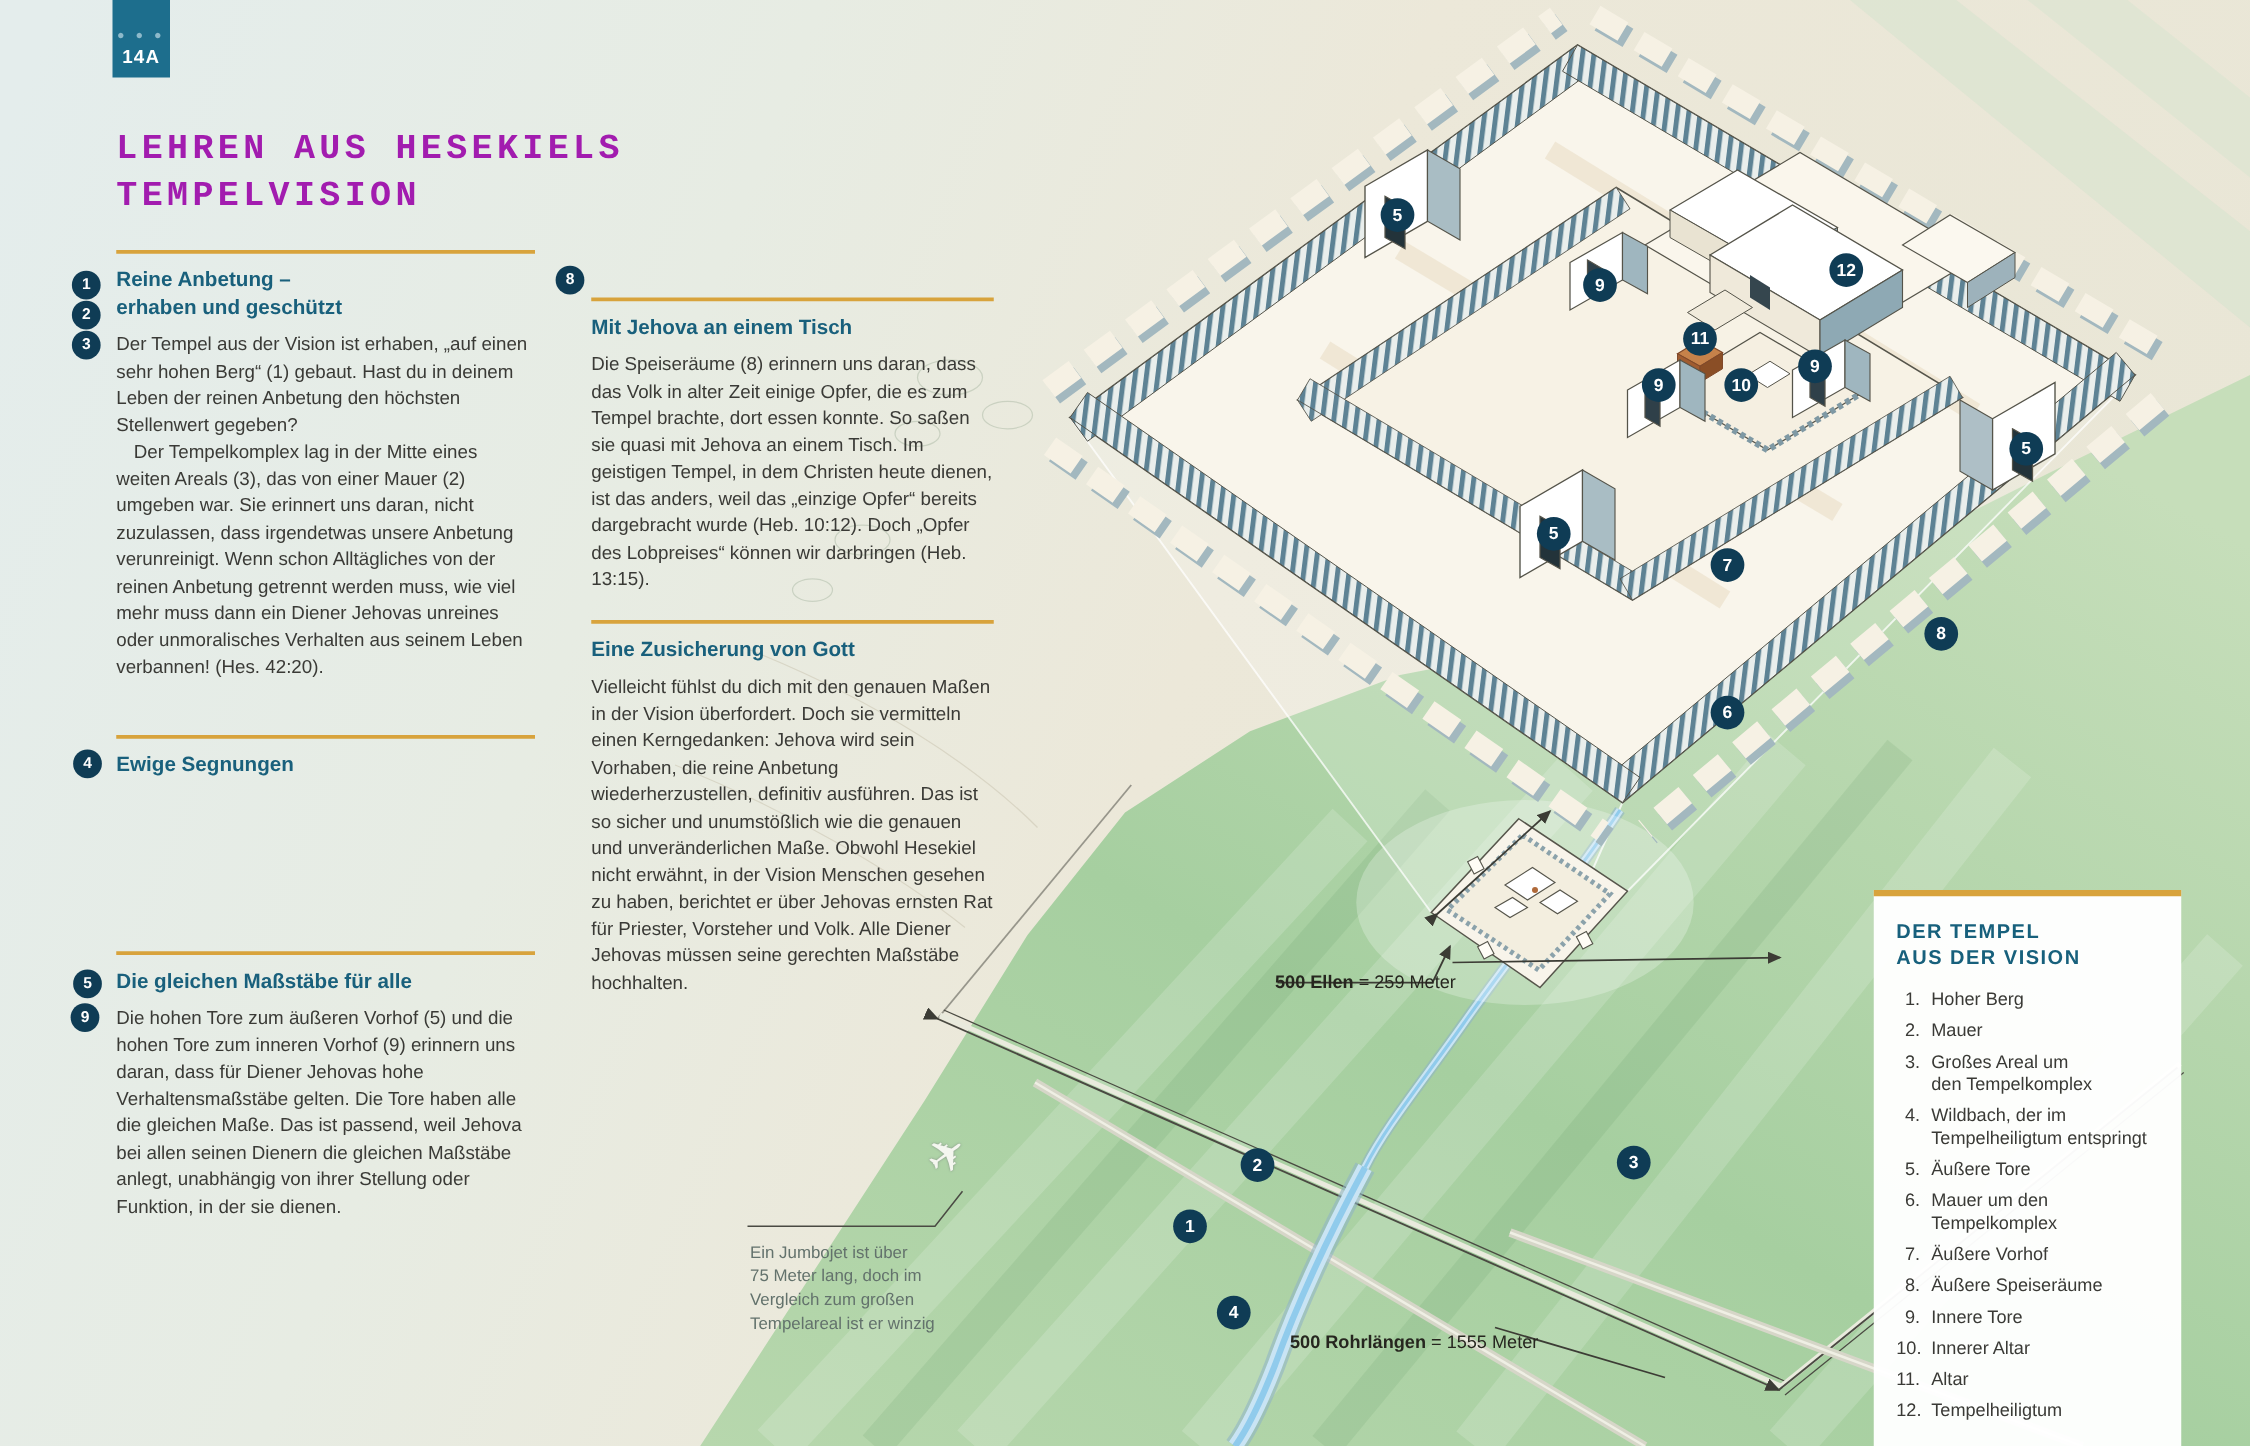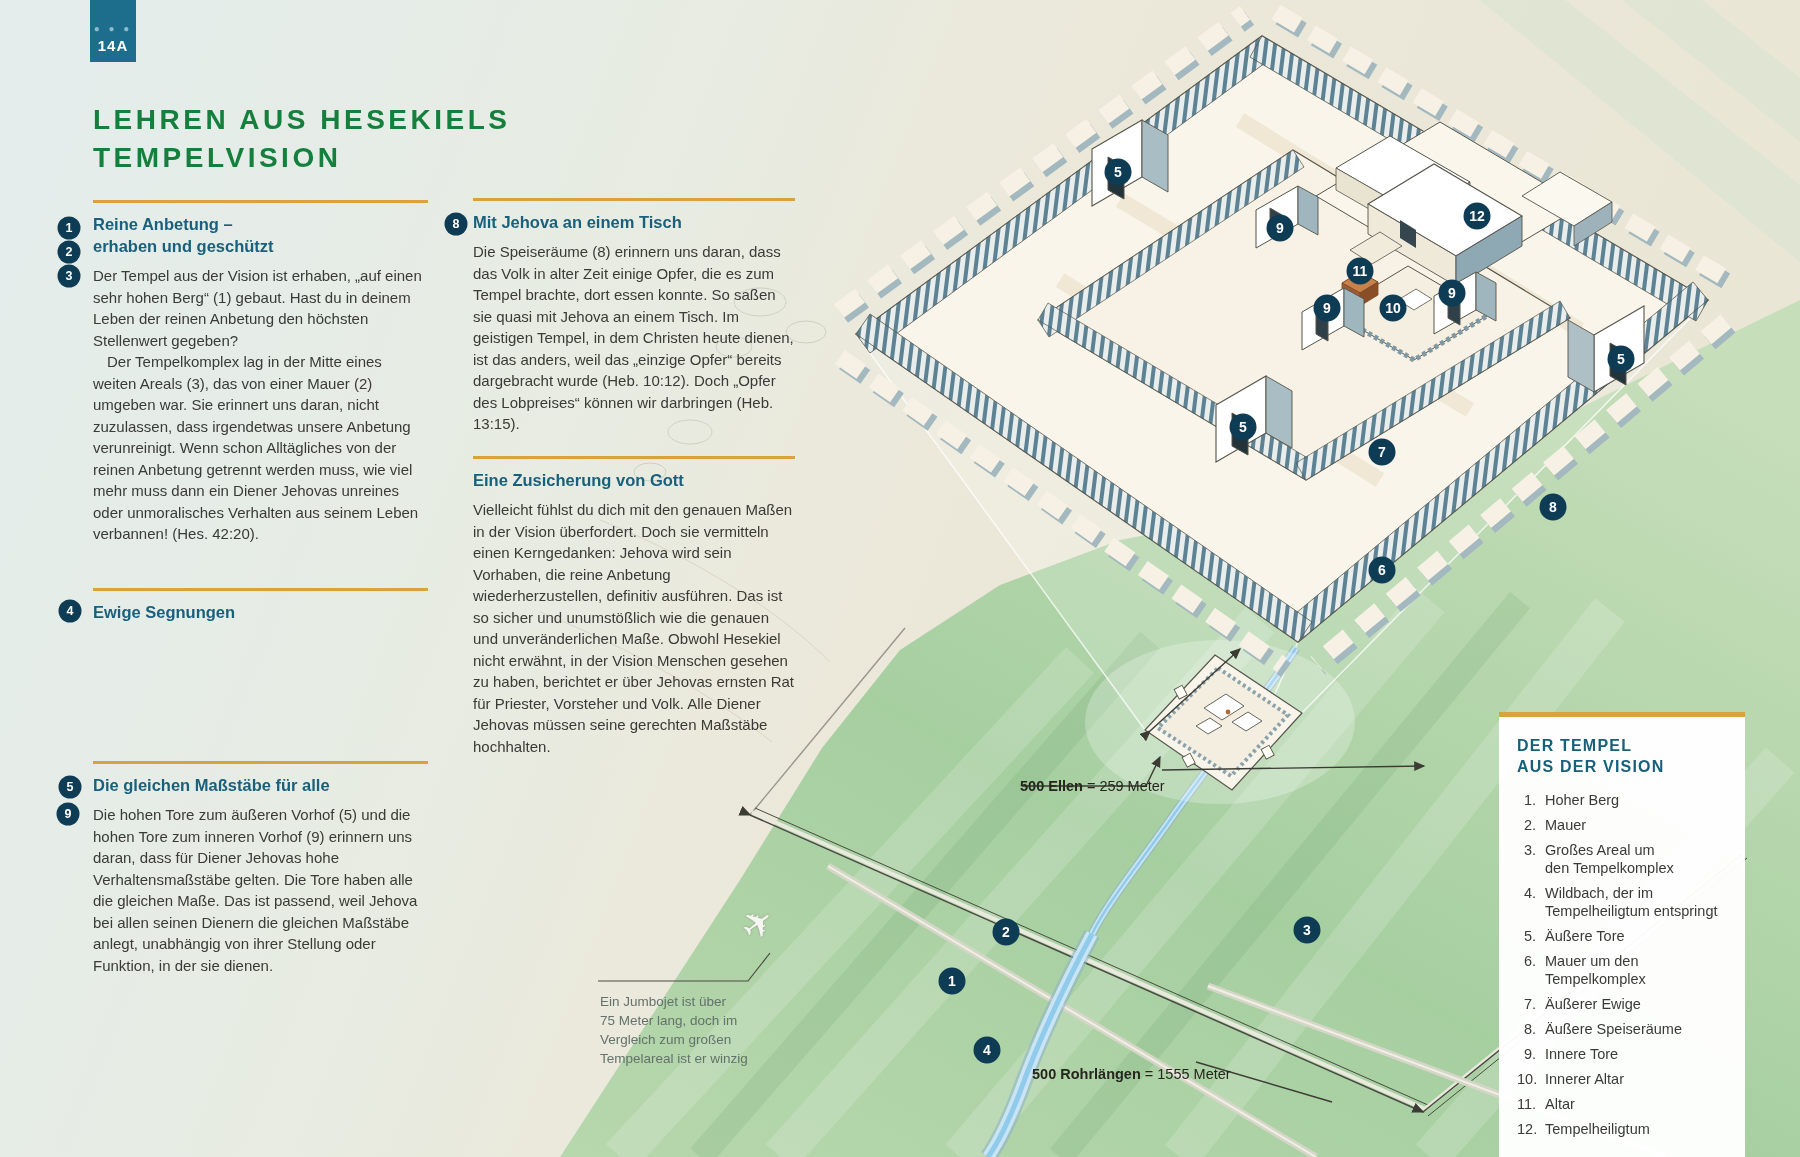--- a/index.html
+++ b/index.html
@@ -7,26 +7,26 @@
     font-family:"Liberation Sans",sans-serif;background:#e6ede9;}
   #canvas svg.scene{position:absolute;left:0;top:0;z-index:1;}
 
   
   .tag-badge{position:absolute;left:90px;top:0;width:46px;height:62px;background:#1d6e8d;
     z-index:5;display:flex;flex-direction:column;align-items:center;justify-content:flex-end;
     padding-bottom:8px;box-sizing:border-box;}
   .tag-dots{color:#8db9ca;font-size:10px;letter-spacing:3px;line-height:8px;margin-bottom:4px;}
   .tag-label{color:#fff;font-weight:700;font-size:15px;letter-spacing:1px;}
 
-  .page-title{position:absolute;left:93px;top:82px;z-index:5;color:#15803d;font-weight:700;
-    font-size:28px;line-height:38px;letter-spacing:3.5px;white-space:pre-line;}
+  .page-title{position:absolute;left:93px;top:82px;z-index:5;color:#a21caf;font-weight:700;
+    font-size:28px;line-height:38px;letter-spacing:3.5px;white-space:pre-line;font-family:Liberation Mono, monospace;}
 
   .section{position:absolute;z-index:5;}
   .col1{left:93px;width:335px;}
-  .col2{left:473px;width:322px;}
+  .col2{left:473px;width:322px;margin-top:40px;}
   .rule{height:3px;background:#d8a33c;}
   .sec-heading{margin-top:10px;color:#19607c;font-weight:700;font-size:16.5px;line-height:22px;
     white-space:pre-line;}
   .section p{margin:8px 0 0;color:#3a3a36;font-size:15px;line-height:21.5px;}
   .section p.indent{text-indent:14px;margin-top:0;}
 
   .badge{position:absolute;border-radius:50%;background:#0f3c55;color:#fff;text-align:center;
     transform:translate(-50%,-50%);z-index:6;}
   .badge.txt{width:23px;height:23px;font:700 12.5px/23px "Liberation Sans",sans-serif;}
   .badge.map{width:27px;height:27px;font:700 14px/27px "Liberation Sans",sans-serif;}
@@ -348,21 +348,21 @@
         <div class="legend-item">
           <span class="li-num">5.</span>
           <span class="li-text">Äußere Tore</span>
         </div>
         <div class="legend-item">
           <span class="li-num">6.</span>
           <span class="li-text">Mauer um den Tempelkomplex</span>
         </div>
         <div class="legend-item">
           <span class="li-num">7.</span>
-          <span class="li-text">Äußerer Ewige</span>
+          <span class="li-text">Äußere Vorhof</span>
         </div>
         <div class="legend-item">
           <span class="li-num">8.</span>
           <span class="li-text">Äußere Speiseräume</span>
         </div>
         <div class="legend-item">
           <span class="li-num">9.</span>
           <span class="li-text">Innere Tore</span>
         </div>
         <div class="legend-item">

